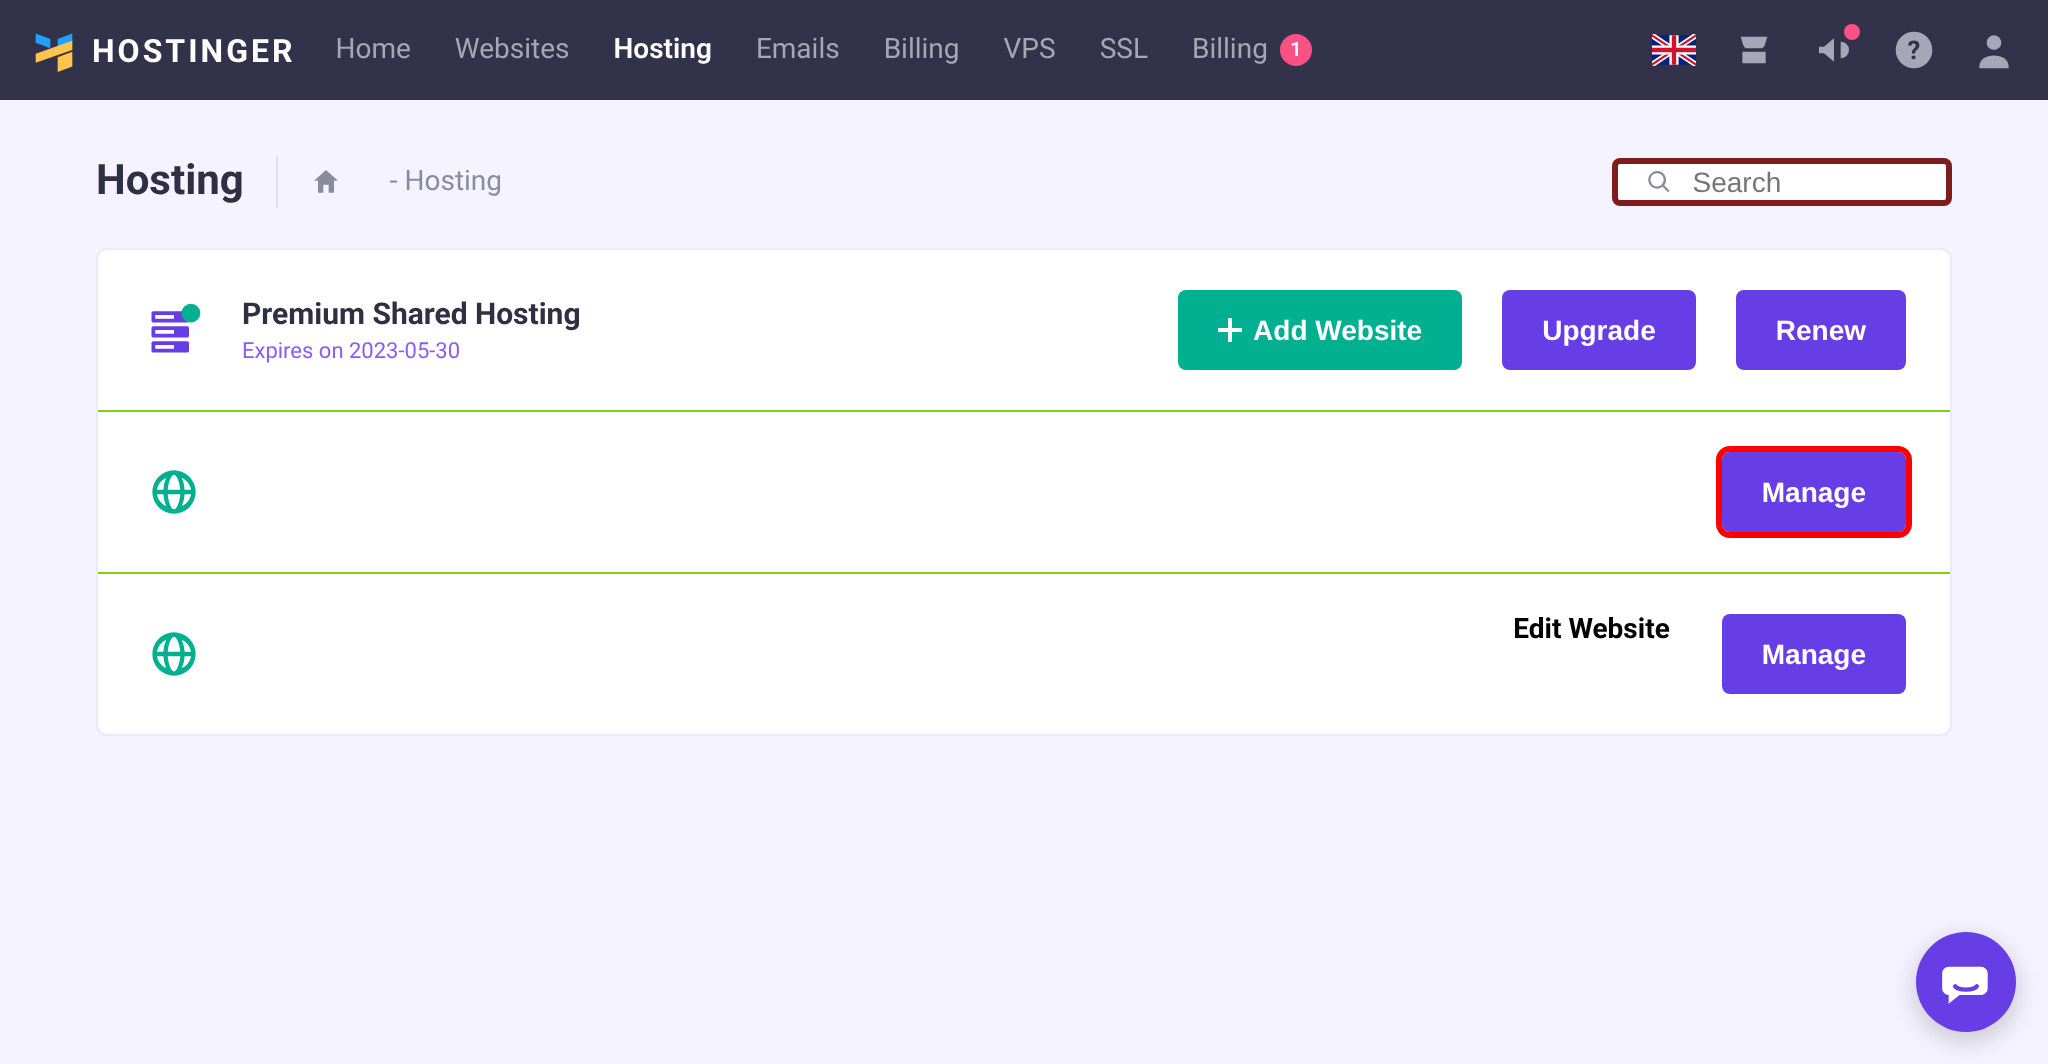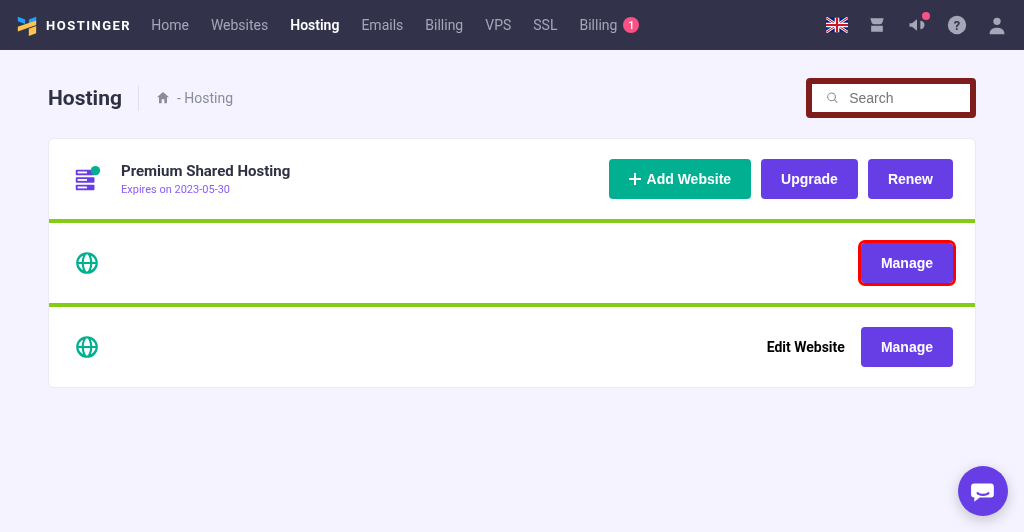--- a/index.html
+++ b/index.html
@@ -29,21 +29,21 @@
   }
   .logo-mark {
     width: 22px;
     height: 22px;
     position: relative;
   }
   .logo-text {
     color: #fff;
     font-weight: 700;
     letter-spacing: 1.5px;
-    font-size: 13px;
+    font-size: 16px;
   }
   .nav-items { display: flex; gap: 22px; align-items: flex-end; }
   .nav-item { cursor: pointer; }
   .nav-item.active { color: #fff; font-weight: 600; }
   .billing-wrap { display: flex; align-items: center; gap: 6px; }
   .badge {
     background: #fc5185;
     color: #fff;
     border-radius: 50%;
     width: 16px;
@@ -95,33 +95,33 @@
   }
   .divider-v {
     width: 1px;
     height: 26px;
     background: #e0e0e8;
     margin: 0 16px;
   }
   .breadcrumb {
     display: flex;
     align-items: center;
-    gap: 6px;
+    gap: 24px;
     color: #8a8b9b;
     font-size: 14px;
   }
   .search-box {
     margin-left: auto;
     display: flex;
     align-items: center;
     gap: 10px;
-    border: 6px solid #7f1d1d;
+    border: 3px solid #7f1d1d;
     background: #fff;
     border-radius: 4px;
-    height: 40px;
+    height: 24px;
     padding: 0 14px;
     width: 170px;
   }
   .search-box input {
     border: none;
     outline: none;
     font-size: 14px;
     color: #8a8b9b;
     width: 100%;
     background: transparent;
@@ -131,21 +131,21 @@
   .card {
     background: #fff;
     border: 1px solid #eceaf4;
     border-radius: 6px;
     overflow: hidden;
   }
   .row {
     display: flex;
     align-items: center;
     padding: 20px 22px;
-    border-bottom: 4px solid #84cc16;
+    border-bottom: 1px solid #84cc16;
   }
   .row:last-child { border-bottom: none; }
   .row-icon {
     width: 32px;
     height: 32px;
     margin-right: 18px;
     flex-shrink: 0;
     display: flex;
     align-items: center;
     justify-content: center;
@@ -156,22 +156,22 @@
     color: #2f3044;
     margin-bottom: 3px;
   }
   .row-text .sub {
     font-size: 11px;
     color: #8b5cf6;
   }
   .row-actions {
     margin-left: auto;
     display: flex;
-    gap: 10px;
-    align-items: center;
+    gap: 20px;
+    align-items: flex-start;
   }
   .btn {
     border: none;
     border-radius: 4px;
     font-size: 14px;
     font-weight: 700;
     cursor: pointer;
     padding: 0 20px;
     height: 40px;
     display: flex;

